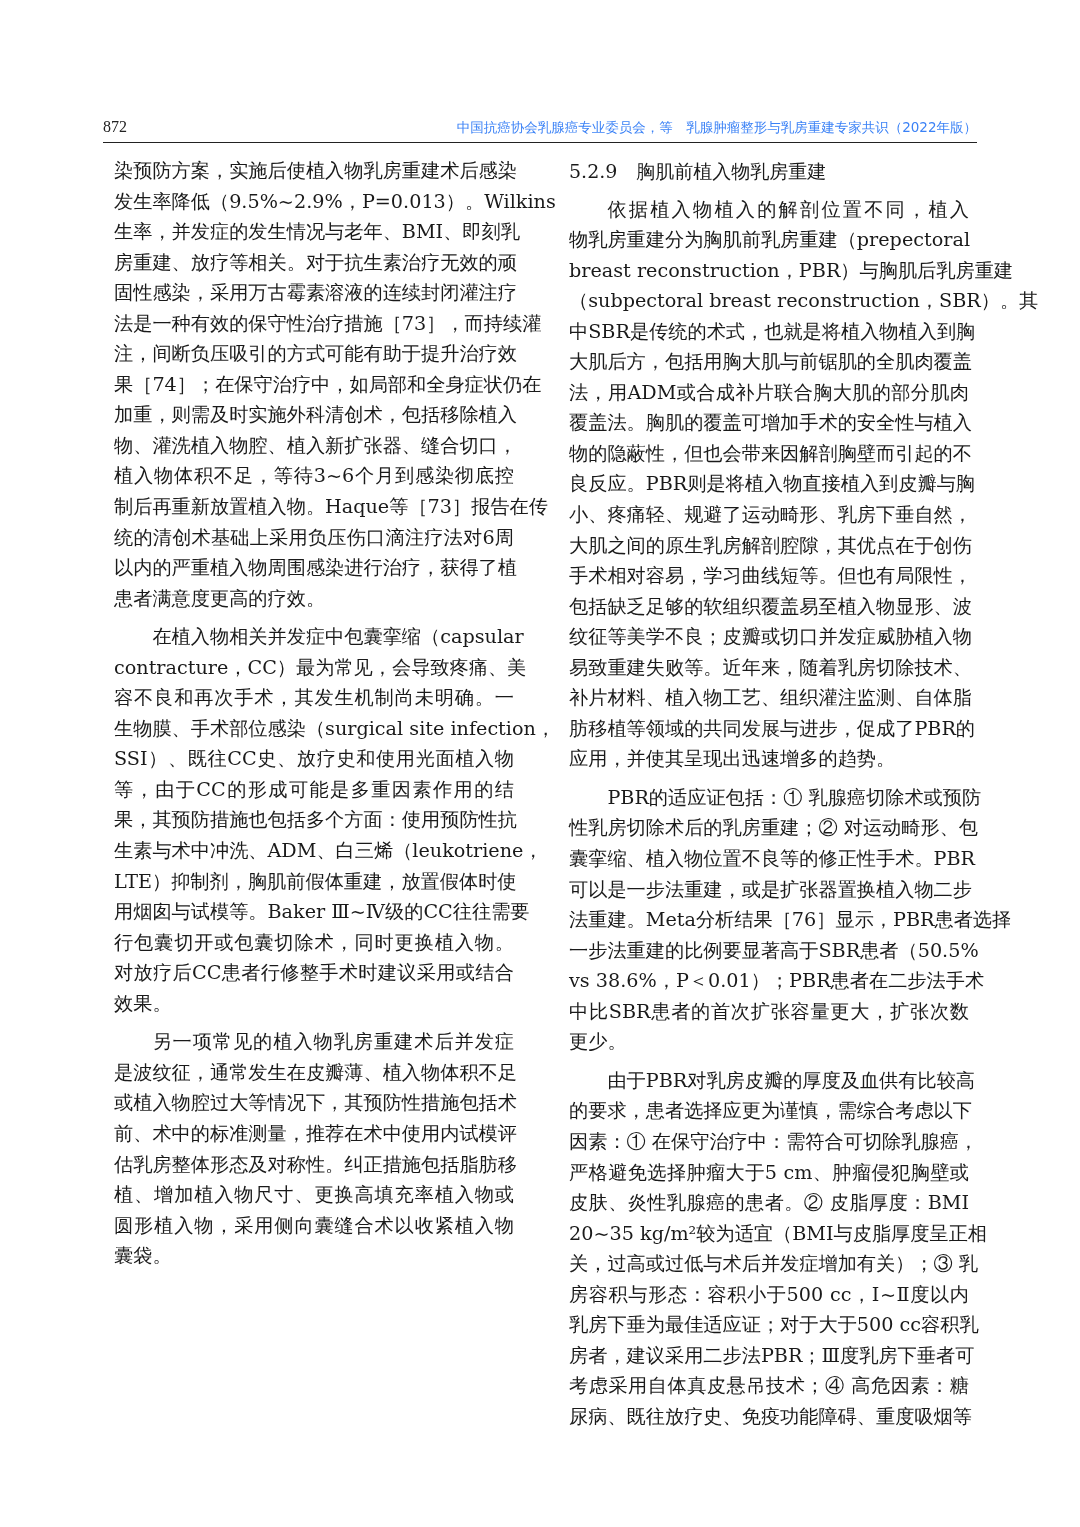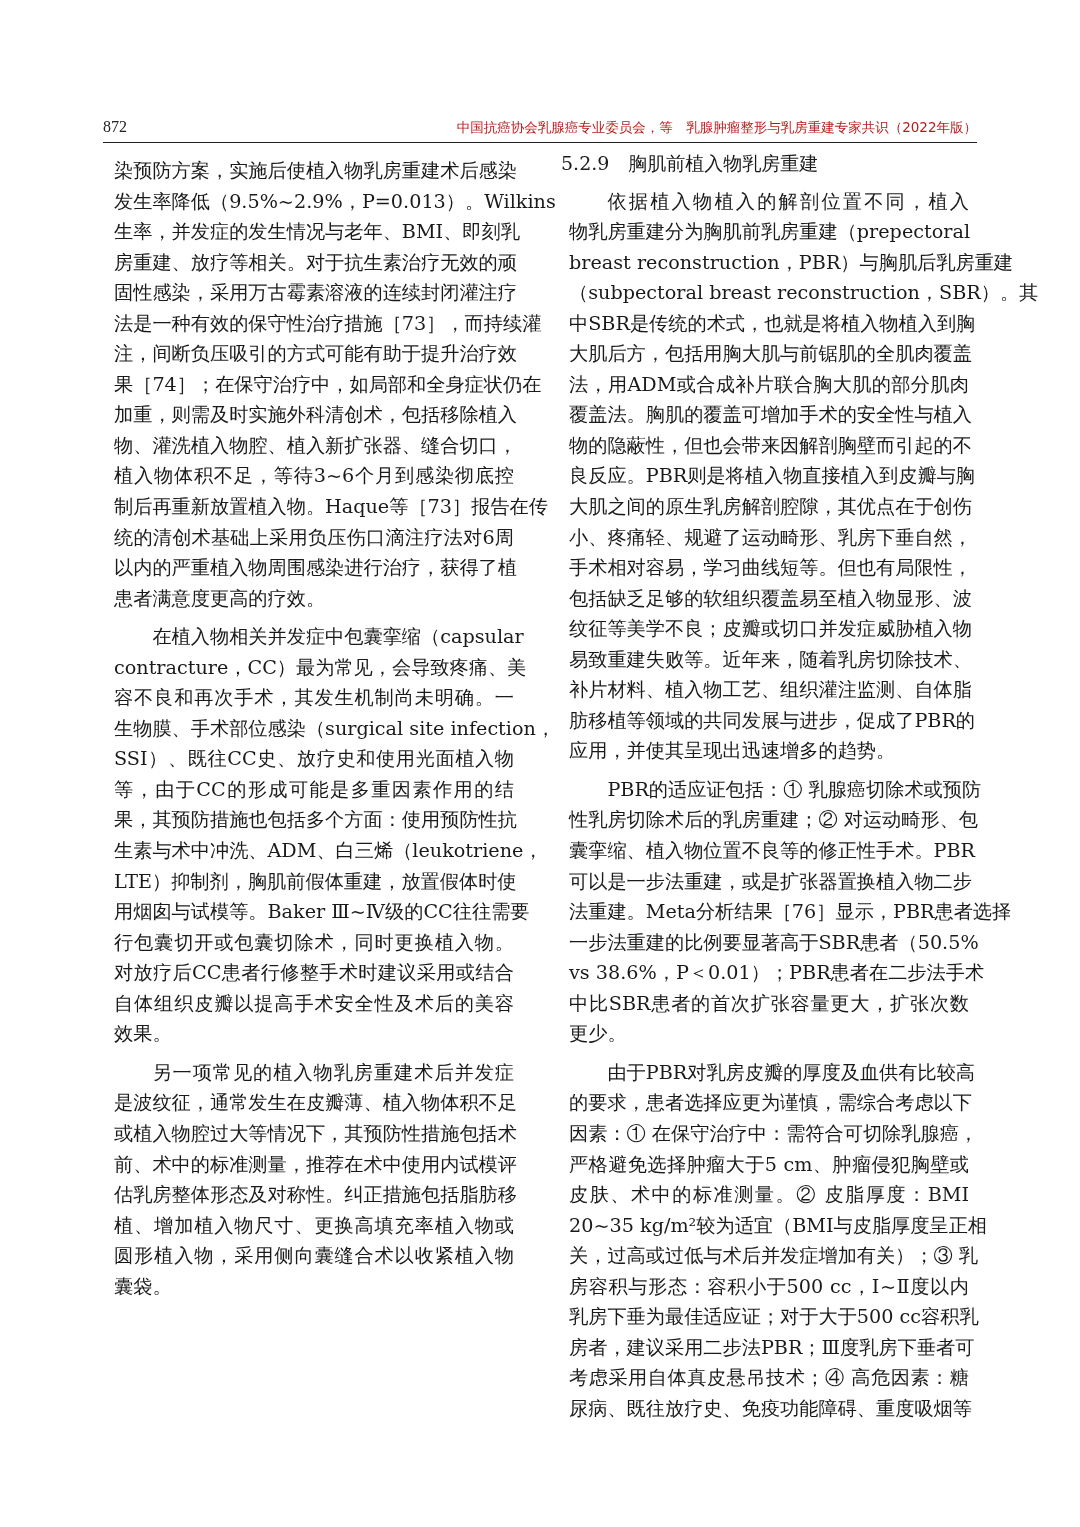--- a/index.html
+++ b/index.html
@@ -3,27 +3,27 @@
 <meta charset="utf-8">
 <style>
   html, body { margin: 0; padding: 0; background: #ffffff; }
   body { width: 1080px; height: 1527px; position: relative; overflow: hidden;
          font-family: "DejaVu Serif", "Liberation Serif", serif; color: #1a1a1a; }
   .header { position: absolute; left: 103px; top: 118px; width: 874px; height: 24px;
             border-bottom: 1.5px solid #222; }
   .page-num { position: absolute; left: 0; top: 0; font-family: "Liberation Serif", serif;
               font-size: 16px; color: #222; text-align: right; }
   .running-title { position: absolute; right: 0; top: 1px; font-family: "DejaVu Sans", sans-serif;
-                   font-size: 13.5px; color: #b91c1c; letter-spacing: 0px; }
+                   font-size: 13.5px; color: #3b82f6; letter-spacing: 0px; }
   .col { position: absolute; top: 148px; width: 416px; font-size: 19.2px; line-height: 30.55px;
          text-align: justify; text-justify: inter-character; }
   .col-left { left: 106px; }
   .col-right { left: 561px; }
   .para { margin: 8px; }
-  .section-heading { margin: 0; font-size: 19px; }
+  .section-heading { margin: 8px; font-size: 19px; }
   .line { display: block; white-space: nowrap; text-align-last: justify; text-align: justify; }
   .line.last { text-align-last: left; }
 </style>
 </head>
 <body>
 
 <div class="header">
   <span class="page-num">872</span>
   <span class="running-title">中国抗癌协会乳腺癌专业委员会，等　乳腺肿瘤整形与乳房重建专家共识（2022年版）</span>
 </div>
@@ -52,21 +52,20 @@
       <span class="line">容不良和再次手术，其发生机制尚未明确。一</span>
       <span class="line">生物膜、手术部位感染（surgical site infection，</span>
       <span class="line">SSI）、既往CC史、放疗史和使用光面植入物</span>
       <span class="line">等，由于CC的形成可能是多重因素作用的结</span>
       <span class="line">果，其预防措施也包括多个方面：使用预防性抗</span>
       <span class="line">生素与术中冲洗、ADM、白三烯（leukotriene，</span>
       <span class="line">LTE）抑制剂，胸肌前假体重建，放置假体时使</span>
       <span class="line">用烟囱与试模等。Baker Ⅲ~Ⅳ级的CC往往需要</span>
       <span class="line">行包囊切开或包囊切除术，同时更换植入物。</span>
       <span class="line">对放疗后CC患者行修整手术时建议采用或结合</span>
-      <span class="line">自体组织皮瓣以提高手术安全性及术后的美容</span>
       <span class="line last">效果。</span>
     </div>
     <div class="para">
       <span class="line" style="padding-left: 2em;">另一项常见的植入物乳房重建术后并发症</span>
       <span class="line">是波纹征，通常发生在皮瓣薄、植入物体积不足</span>
       <span class="line">或植入物腔过大等情况下，其预防性措施包括术</span>
       <span class="line">前、术中的标准测量，推荐在术中使用内试模评</span>
       <span class="line">估乳房整体形态及对称性。纠正措施包括脂肪移</span>
       <span class="line">植、增加植入物尺寸、更换高填充率植入物或</span>
       <span class="line">圆形植入物，采用侧向囊缝合术以收紧植入物</span>
@@ -80,22 +79,22 @@
       <span class="line" style="padding-left: 2em;">依据植入物植入的解剖位置不同，植入</span>
       <span class="line">物乳房重建分为胸肌前乳房重建（prepectoral</span>
       <span class="line">breast reconstruction，PBR）与胸肌后乳房重建</span>
       <span class="line">（subpectoral breast reconstruction，SBR）。其</span>
       <span class="line">中SBR是传统的术式，也就是将植入物植入到胸</span>
       <span class="line">大肌后方，包括用胸大肌与前锯肌的全肌肉覆盖</span>
       <span class="line">法，用ADM或合成补片联合胸大肌的部分肌肉</span>
       <span class="line">覆盖法。胸肌的覆盖可增加手术的安全性与植入</span>
       <span class="line">物的隐蔽性，但也会带来因解剖胸壁而引起的不</span>
       <span class="line">良反应。PBR则是将植入物直接植入到皮瓣与胸</span>
+      <span class="line">小、疼痛轻、规避了运动畸形、乳房下垂自然，</span>
       <span class="line">大肌之间的原生乳房解剖腔隙，其优点在于创伤</span>
-      <span class="line">小、疼痛轻、规避了运动畸形、乳房下垂自然，</span>
       <span class="line">手术相对容易，学习曲线短等。但也有局限性，</span>
       <span class="line">包括缺乏足够的软组织覆盖易至植入物显形、波</span>
       <span class="line">纹征等美学不良；皮瓣或切口并发症威胁植入物</span>
       <span class="line">易致重建失败等。近年来，随着乳房切除技术、</span>
       <span class="line">补片材料、植入物工艺、组织灌注监测、自体脂</span>
       <span class="line">肪移植等领域的共同发展与进步，促成了PBR的</span>
       <span class="line last">应用，并使其呈现出迅速增多的趋势。</span>
     </div>
     <div class="para">
       <span class="line" style="padding-left: 2em;">PBR的适应证包括：① 乳腺癌切除术或预防</span>
@@ -106,21 +105,21 @@
       <span class="line">一步法重建的比例要显著高于SBR患者（50.5%</span>
       <span class="line">vs 38.6%，P＜0.01）；PBR患者在二步法手术</span>
       <span class="line">中比SBR患者的首次扩张容量更大，扩张次数</span>
       <span class="line last">更少。</span>
     </div>
     <div class="para">
       <span class="line" style="padding-left: 2em;">由于PBR对乳房皮瓣的厚度及血供有比较高</span>
       <span class="line">的要求，患者选择应更为谨慎，需综合考虑以下</span>
       <span class="line">因素：① 在保守治疗中：需符合可切除乳腺癌，</span>
       <span class="line">严格避免选择肿瘤大于5 cm、肿瘤侵犯胸壁或</span>
-      <span class="line">皮肤、术中的标准测量。② 皮脂厚度：BMI</span>
+      <span class="line">皮肤、炎性乳腺癌的患者。② 皮脂厚度：BMI</span>
       <span class="line">20~35 kg/m²较为适宜（BMI与皮脂厚度呈正相</span>
       <span class="line">关，过高或过低与术后并发症增加有关）；③ 乳</span>
       <span class="line">房容积与形态：容积小于500 cc，Ⅰ~Ⅱ度以内</span>
       <span class="line">乳房下垂为最佳适应证；对于大于500 cc容积乳</span>
       <span class="line">房者，建议采用二步法PBR；Ⅲ度乳房下垂者可</span>
       <span class="line">考虑采用自体真皮悬吊技术；④ 高危因素：糖</span>
       <span class="line last">尿病、既往放疗史、免疫功能障碍、重度吸烟等</span>
     </div>
   </div>
 

